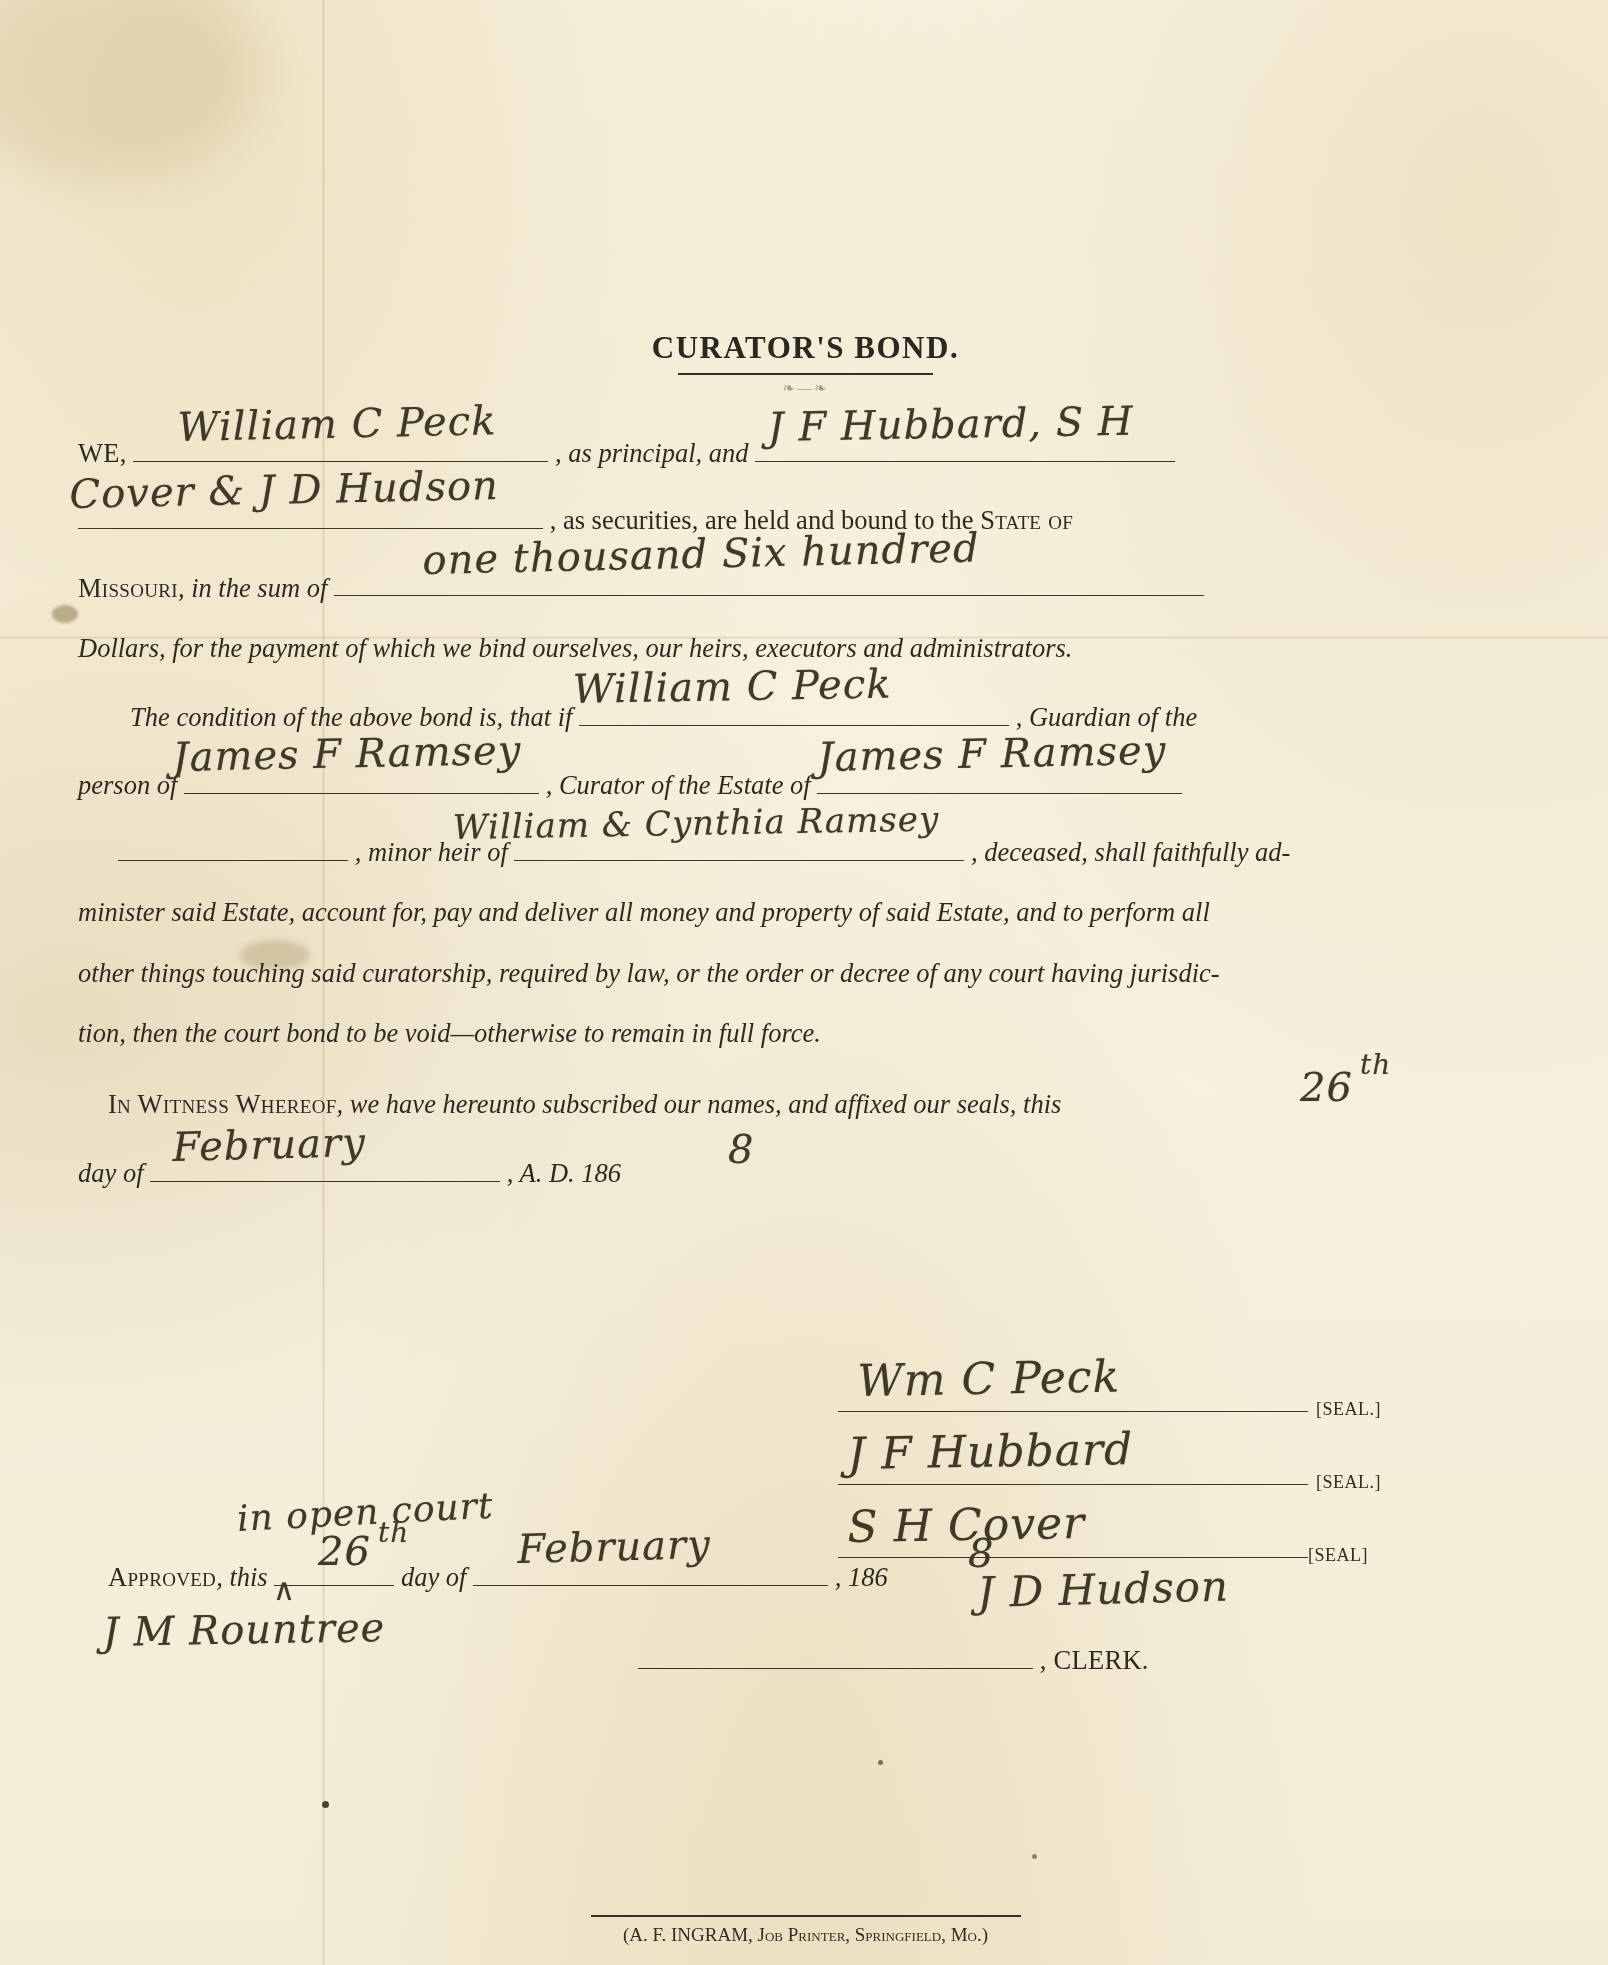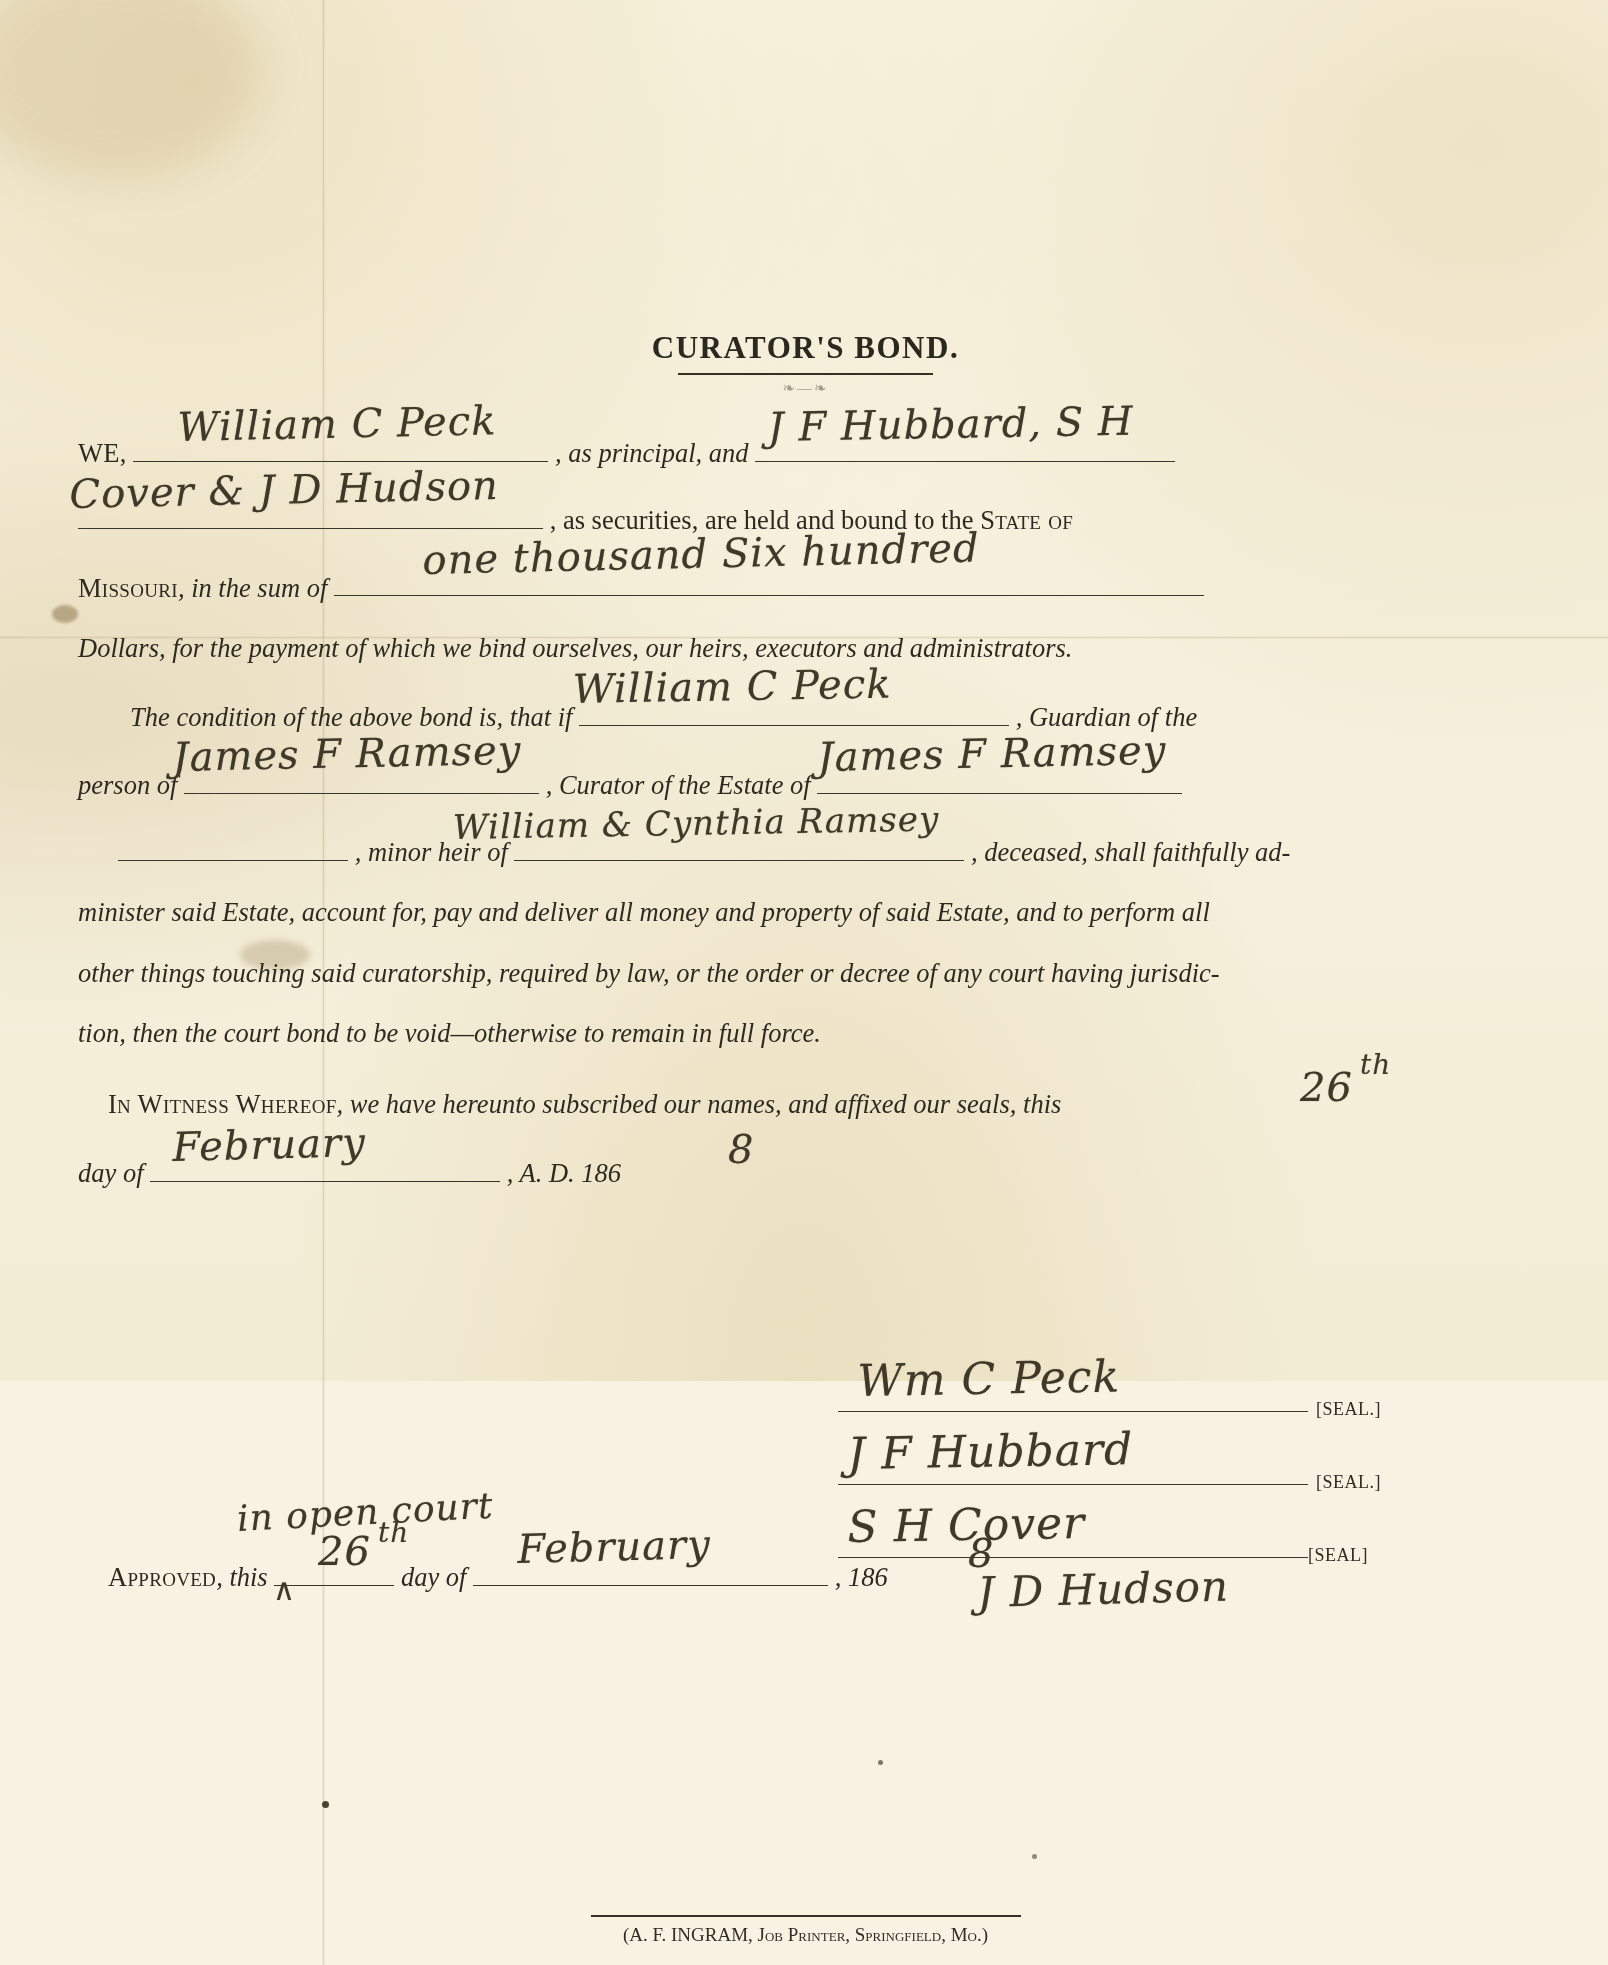--- a/index.html
+++ b/index.html
@@ -11,21 +11,21 @@
     height: 1965px;
     background: #f7f2e2;
     font-family: "Liberation Serif", serif;
     overflow: hidden;
   }
 
   
   #paper {
     position: relative;
     width: 1608px;
-    height: 1381px;
+    height: 1965px;
     background:
       radial-gradient(ellipse at 12% 6%, rgba(226,210,165,0.55) 0%, rgba(226,210,165,0) 42%),
       radial-gradient(ellipse at 92% 10%, rgba(222,205,158,0.45) 0%, rgba(222,205,158,0) 38%),
       radial-gradient(ellipse at 50% 96%, rgba(226,211,170,0.5) 0%, rgba(226,211,170,0) 45%),
       radial-gradient(ellipse at 4% 52%, rgba(206,186,140,0.35) 0%, rgba(206,186,140,0) 30%),
       linear-gradient(#fbf7e8, #f6f0dd 55%, #f3ecd5);
   }
   
   #fold-v {
     position: absolute;
@@ -247,20 +247,25 @@
 
       <span class="hand mid" style="left:160px; top:-56px; transform:rotate(-3deg); font-size:36px;">in open court</span>
       <span class="hand" style="left:195px; top:18px; font-size:30px;">∧</span>
 
       <span class="hand big" style="left:240px; top:-26px;">26</span>
       <span class="hand sm" style="left:300px; top:-38px;">th</span>
       <span class="hand big" style="left:440px; top:-28px; transform:rotate(-1.5deg);">February</span>
       <span class="hand big" style="left:890px; top:-24px;">8</span>
     </div>
 
+    <div class="line" style="margin-top:50px; padding-left:560px;">
+      <span class="rule" style="width:395px;"></span>
+      <span class="sc">, CLERK.</span>
+      <span class="hand big" style="left:25px; top:-28px; transform:rotate(-1deg);">J M Rountree</span>
+    </div>
 
     <div id="imprint">
       <div class="imp-rule"></div>
       <span class="sc2">(A. F. INGRAM, Job Printer, Springfield, Mo.)</span>
     </div>
 
   </div>
 </div>
 
 </body></html>

